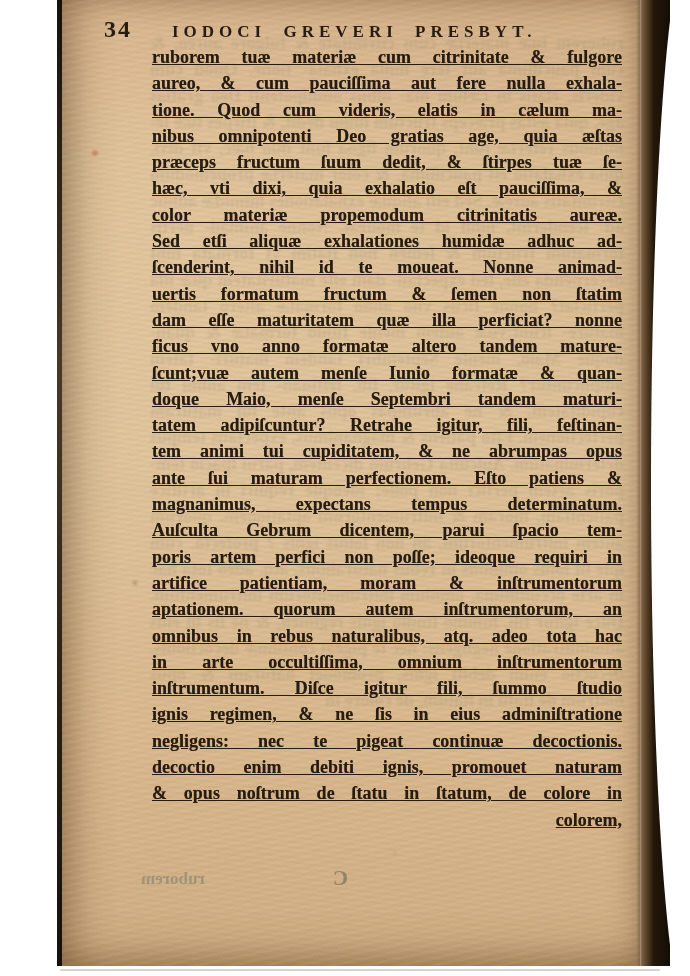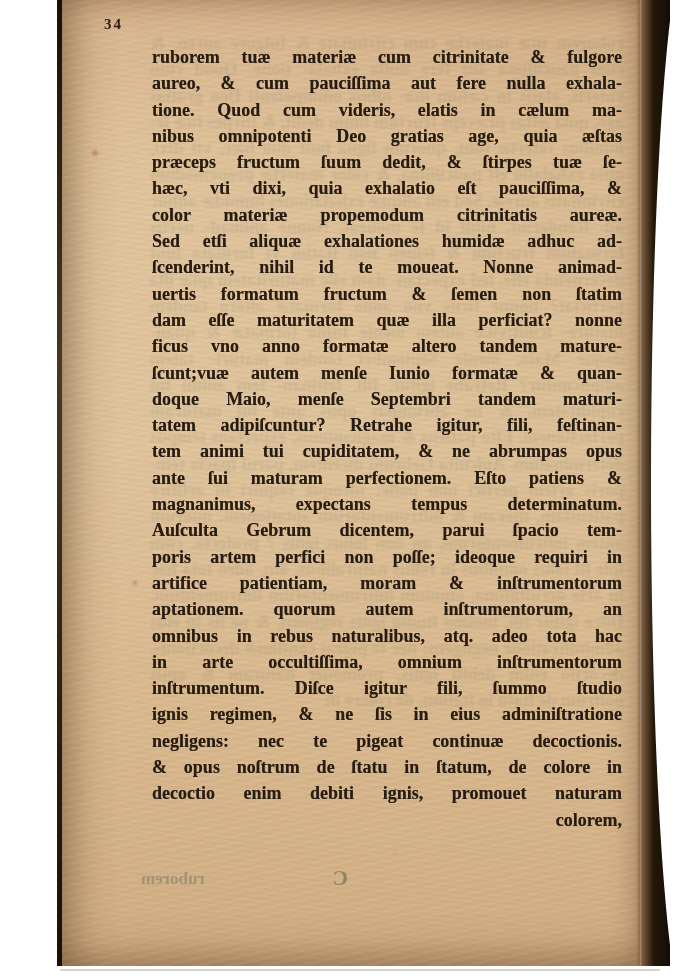--- a/index.html
+++ b/index.html
@@ -58,32 +58,33 @@
     background:#d6d3cd;border-radius:1px;
   }
 
   
   #header{
     position:absolute;left:104px;top:16px;width:500px;height:26px;
     color:var(--ink,#261c11);
     display:flex;align-items:baseline;
   }
   #page-number{
-    font-size:15px;font-weight:bold;letter-spacing:2px;margin-right:40px;
+    font-size:24px;font-weight:bold;letter-spacing:2px;margin-right:40px;
   }
   #running-title{
     font-size:17px;font-weight:bold;letter-spacing:5px;white-space:nowrap;
     word-spacing:8px;
   }
 
   #text-block{
     position:absolute;left:152px;top:44px;width:470px;
     color:var(--ink,#261c11);
     font-size:18px;font-weight:bold;
     text-shadow:0 0 .5px rgba(38,28,17,.55);
+    text-decoration:underline;
   }
   .line{
     height:26.3px;line-height:26.3px;overflow:hidden;
     text-align:justify;
   }
   .line::after{content:"";display:inline-block;width:100%;}
   #catchword-line{
     height:26.3px;line-height:26.3px;text-align:right;
   }
 
@@ -136,20 +137,21 @@
 <div id="below-page"></div>
 <div id="bottom-scan-line"></div>
 <div id="speckles"></div>
 
 <div id="show-through">ruborem tuæ materiæ cum citrinitate &amp; fulgore aureo, &amp; cum pauciſſima aut fere nulla exhala- tione. Quod cum videris, elatis in cælum ma- nibus omnipotenti Deo gratias age, quia æſtas præceps fructum ſuum dedit, &amp; ſtirpes tuæ ſe- minibus refertæ ſunt, quorum ſigna ſunt duo hæc, vti dixi, quia exhalatio eſt pauciſſima, &amp; color materiæ propemodum citrinitatis aureæ. Sed etſi aliquæ exhalationes humidæ adhuc ad- ſcenderint, nihil id te moueat. Nonne animad- uertis formatum fructum &amp; ſemen non ſtatim vt formata ſunt decerpenda eſſe, ſed expectan- dam eſſe maturitatem quæ illa perficiat? nonne ficus vno anno formatæ altero tandem mature- ſcunt;vuæ autem menſe Iunio formatæ &amp; quan- doque Maio, menſe Septembri tandem maturi- tatem adipiſcuntur? Retrahe igitur, fili, feſtinan- tem animi tui cupiditatem, &amp; ne abrumpas opus ante ſui maturam perfectionem. Eſto patiens &amp; magnanimus, expectans tempus determinatum. Auſculta Gebrum dicentem, parui ſpacio tem- poris artem perfici non poſſe; ideoque requiri in artifice patientiam, moram &amp; inſtrumentorum aptationem. quorum autem inſtrumentorum, an non ſolius ignis ? profecto. cum ipſe ſit ſolus omnibus in rebus naturalibus, atq. adeo tota hac in arte occultiſſima, omnium inſtrumentorum inſtrumentum. Diſce igitur fili, ſummo ſtudio ignis regimen, &amp; ne ſis in eius adminiſtratione negligens: nec te pigeat continuæ decoctionis. decoctio enim debiti ignis, promouet naturam &amp; opus noſtrum de ſtatu in ſtatum, de colore in</div>
 <div id="show-through-word">ruborem</div>
 <div id="signature-mark">C</div>
 
 <div id="header">
   <span id="page-number">34</span>
+  <span id="running-title">IODOCI GREVERI PRESBYT.</span>
 </div>
 
 <div id="text-block">
 
 <div class="line">ruborem tuæ materiæ cum citrinitate &amp; fulgore</div>
     <div class="line">aureo, &amp; cum pauciſſima aut fere nulla exhala-</div>
     <div class="line">tione. Quod cum videris, elatis in cælum ma-</div>
     <div class="line">nibus omnipotenti Deo gratias age, quia æſtas</div>
     <div class="line">præceps fructum ſuum dedit, &amp; ſtirpes tuæ ſe-</div>
     <div class="line">hæc, vti dixi, quia exhalatio eſt pauciſſima, &amp;</div>
@@ -167,16 +169,16 @@
     <div class="line">magnanimus, expectans tempus determinatum.</div>
     <div class="line">Auſculta Gebrum dicentem, parui ſpacio tem-</div>
     <div class="line">poris artem perfici non poſſe; ideoque requiri in</div>
     <div class="line">artifice patientiam, moram &amp; inſtrumentorum</div>
     <div class="line">aptationem. quorum autem inſtrumentorum, an</div>
     <div class="line">omnibus in rebus naturalibus, atq. adeo tota hac</div>
     <div class="line">in arte occultiſſima, omnium inſtrumentorum</div>
     <div class="line">inſtrumentum. Diſce igitur fili, ſummo ſtudio</div>
     <div class="line">ignis regimen, &amp; ne ſis in eius adminiſtratione</div>
     <div class="line">negligens: nec te pigeat continuæ decoctionis.</div>
+    <div class="line">decoctio enim debiti ignis, promouet naturam</div>
     <div class="line">&amp; opus noſtrum de ſtatu in ſtatum, de colore in</div>
-    <div class="line">decoctio enim debiti ignis, promouet naturam</div>
     <div id="catchword-line">colorem,</div>
   </div>
 
 </body></html>

